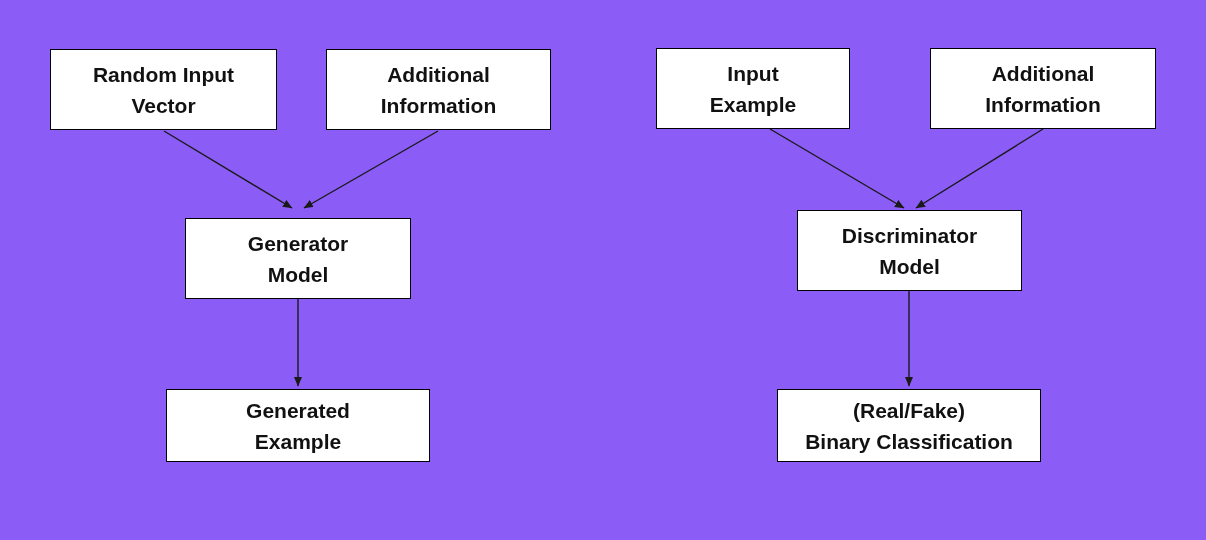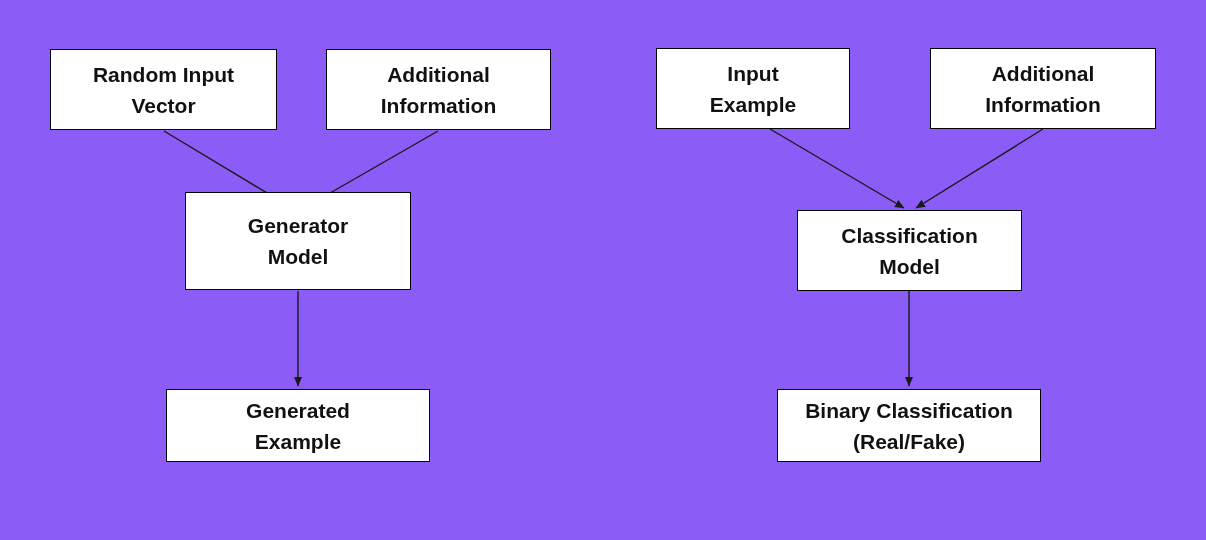--- a/index.html
+++ b/index.html
@@ -35,21 +35,21 @@
     justify-content: center;
     text-align: center;
     color: #111111;
     font-size: 21px;
     line-height: 31px;
     white-space: nowrap;
   }
   
   .pos-random-input-vector   { left: 50px;  top: 49px;  width: 227px; height: 81px; }
   .pos-additional-info-left  { left: 326px; top: 49px;  width: 225px; height: 81px; }
-  .pos-generator-model       { left: 185px; top: 192px; width: 226px; height: 98px; }
+  .pos-generator-model       { left: 185px; top: 218px; width: 226px; height: 81px; }
   .pos-generated-example     { left: 166px; top: 389px; width: 264px; height: 73px; text-align: right; }
   
   .pos-input-example         { left: 656px; top: 48px;  width: 194px; height: 81px; }
   .pos-additional-info-right { left: 930px; top: 48px;  width: 226px; height: 81px; }
   .pos-discriminator-model   { left: 797px; top: 210px; width: 225px; height: 81px; }
   .pos-binary-classification { left: 777px; top: 389px; width: 264px; height: 73px; }
 
   .arrow-line {
     stroke: #1a1a1a;
     stroke-width: 1.4;
@@ -101,22 +101,22 @@
     <span>Input</span>
     <span>Example</span>
   </div>
 
   <div class="node pos-additional-info-right">
     <span>Additional</span>
     <span>Information</span>
   </div>
 
   <div class="node pos-discriminator-model">
-    <span>Classification</span>
+    <span>Discriminator</span>
     <span>Model</span>
   </div>
 
   <div class="node pos-binary-classification">
+    <span>(Real/Fake)</span>
     <span>Binary Classification</span>
-    <span>(Real/Fake)</span>
   </div>
 
 </div>
 
 </body></html>

